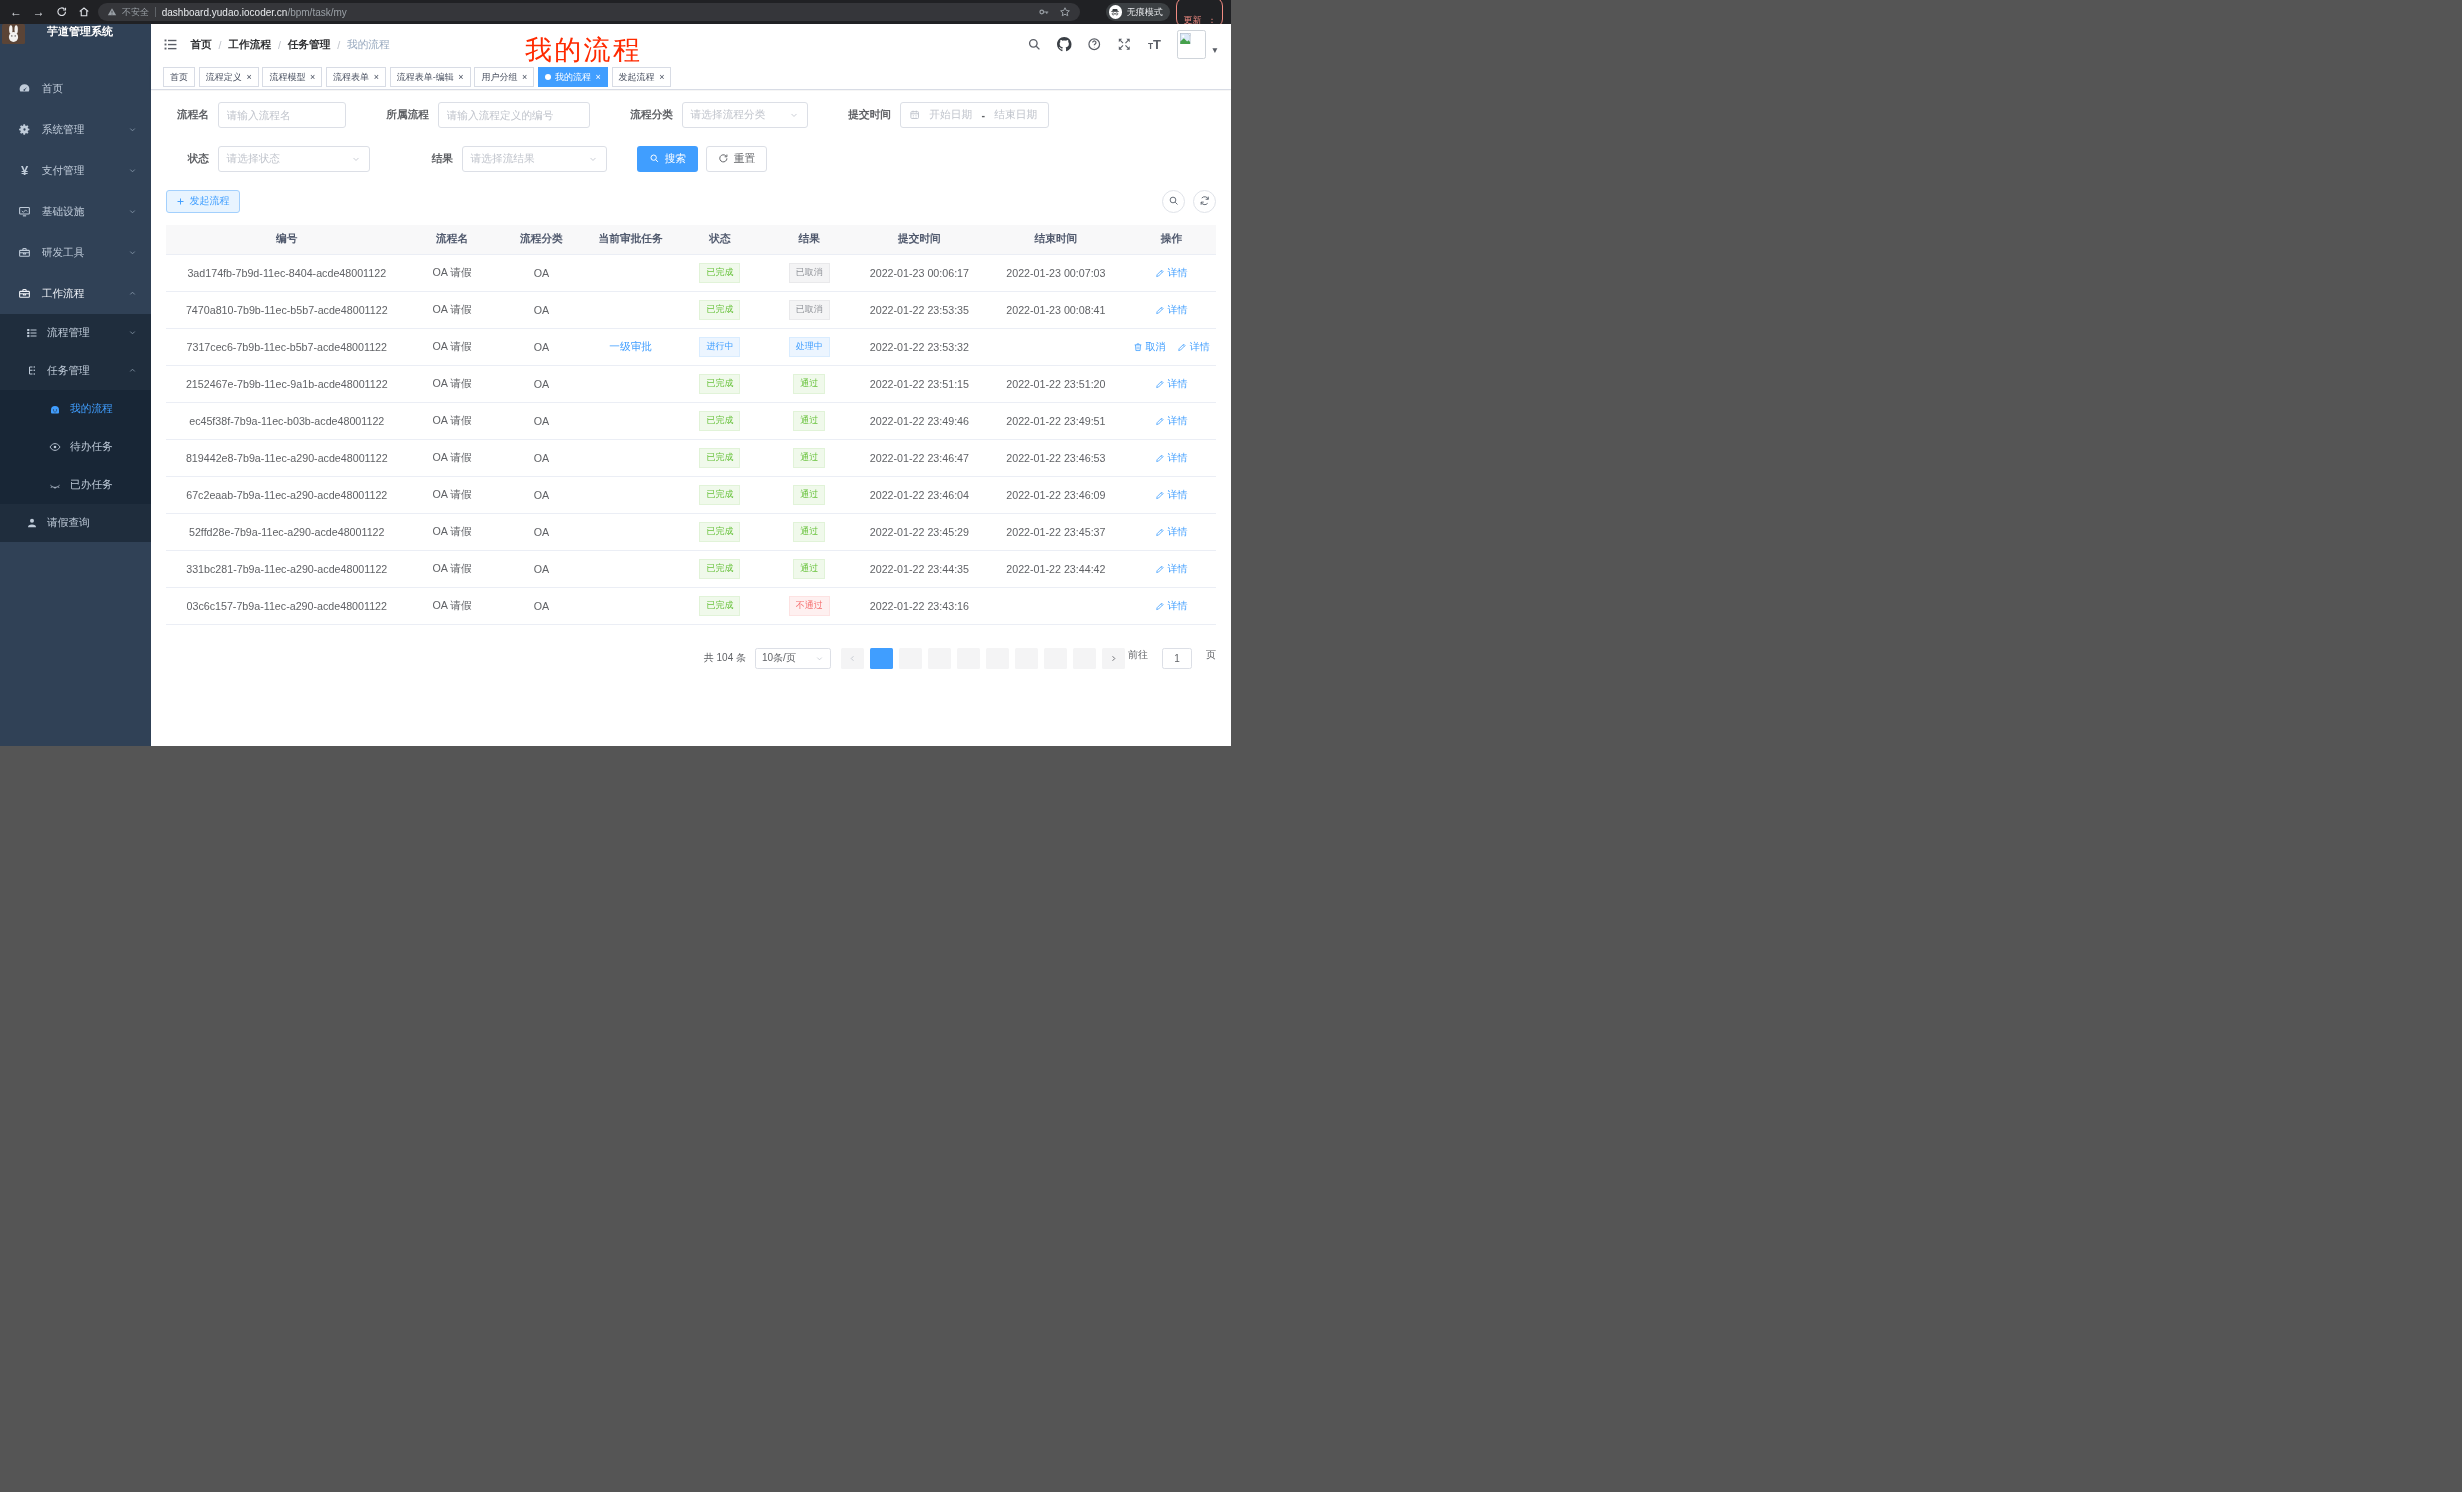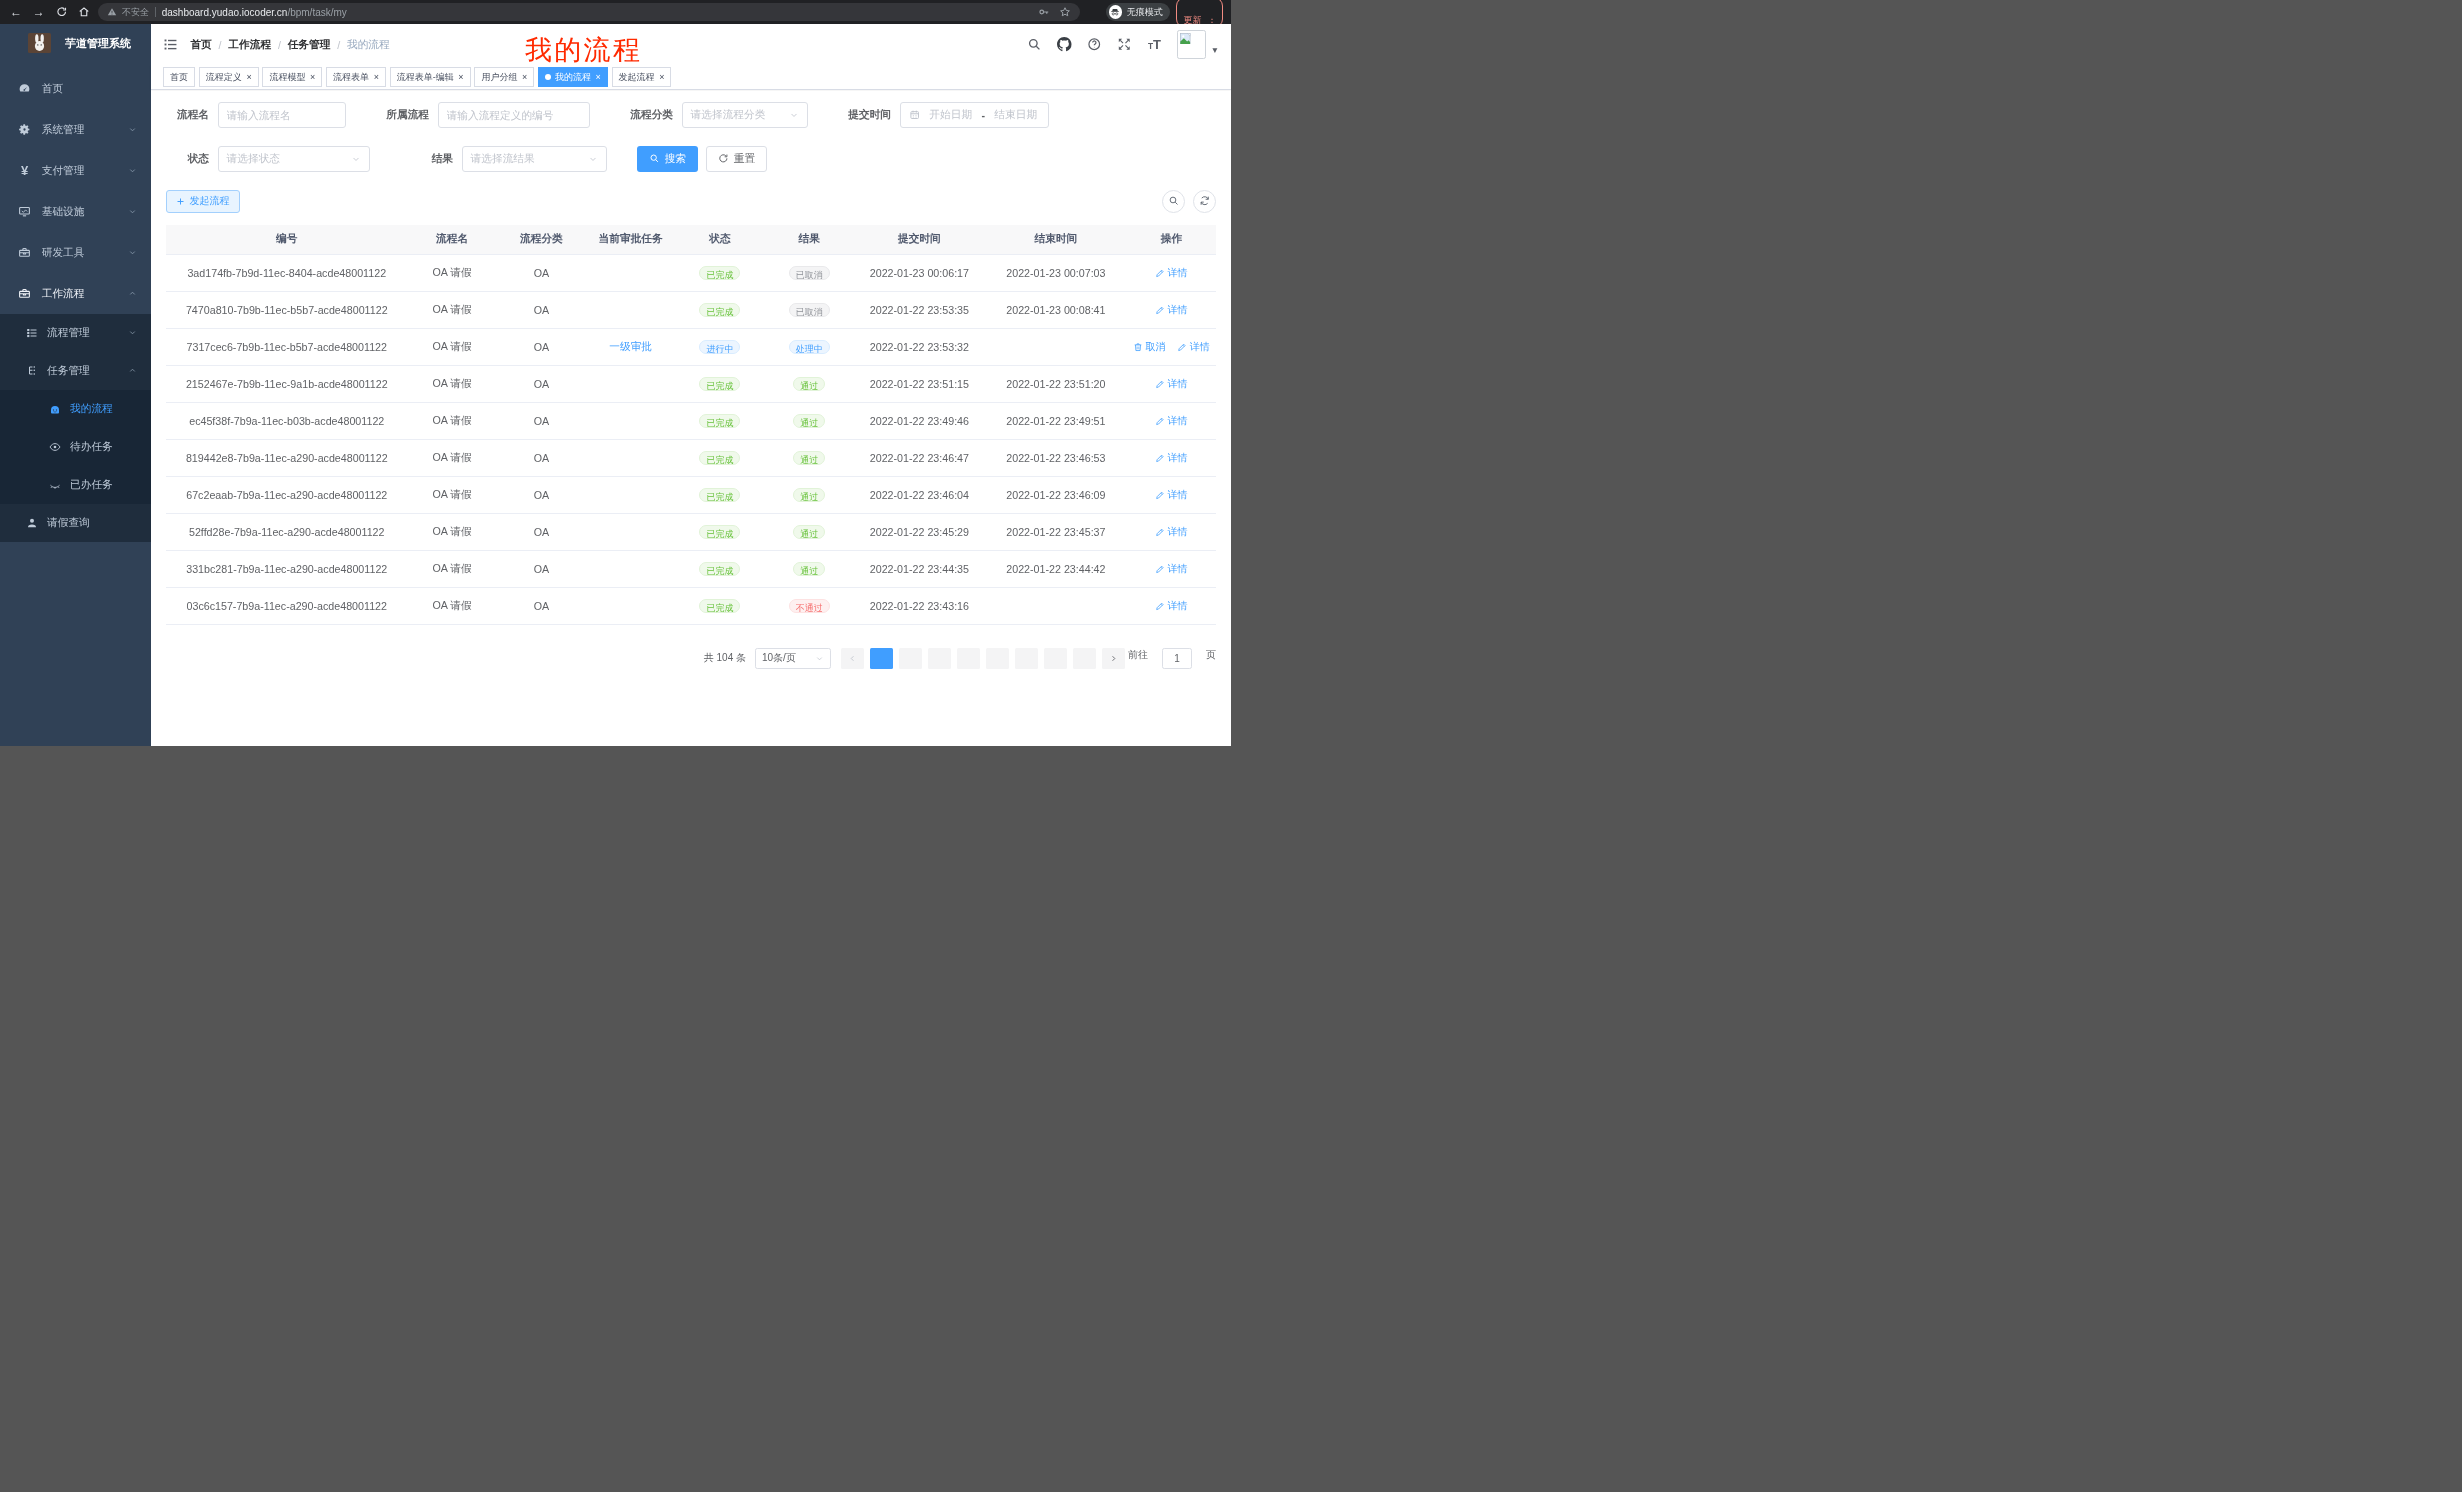--- a/index.html
+++ b/index.html
@@ -19,21 +19,21 @@
   .incog-circ{width:13.7px;height:13.7px;border-radius:50%;background:#fff;display:flex;align-items:center;justify-content:center}
   .update-pill{height:31px;border:1.1px solid #f28b82;border-radius:9px;color:#f28b82;font-size:9px;display:flex;align-items:flex-end;gap:6px;padding:0 6px;flex:0 0 auto;cursor:pointer}
   .vdots{font-size:9px;letter-spacing:0;line-height:7.6px}
 
   
   .app{position:absolute;top:24px;left:0;right:0;bottom:0;display:flex}
   .sidebar{width:151px;background:#304156;color:#bfcbd9;flex:0 0 auto;overflow:hidden}
   .main{flex:1;position:relative;background:#fff}
 
   
-  .logo-row{height:38px;display:flex;align-items:center;gap:14px;padding-left:28px}
+  .logo-row{height:38px;display:flex;gap:22px;padding-left:2px}
   .app-title{color:#fff;font-size:11px;font-weight:700;white-space:nowrap}
   .menu{padding-top:6px}
   .m-item{height:41px;display:flex;align-items:center;padding-left:18px;font-size:10.7px;cursor:pointer;position:relative;white-space:nowrap}
   .m-item .mi{width:13px;height:13px;margin-right:10.7px;flex:0 0 auto;display:flex;align-items:center;justify-content:center}
   .chev{position:absolute;right:13.7px;opacity:.75}
   .m-item.expanded{color:#f0f3f8}
   .submenu{background:#1f2d3d}
   .s-item{height:38px;display:flex;align-items:center;padding-left:26px;font-size:10.7px;cursor:pointer;position:relative;white-space:nowrap}
   .s-item .mi{width:12px;height:12px;margin-right:9px;display:flex;align-items:center;justify-content:center}
   .subsub{background:#182636}
@@ -86,21 +86,21 @@
   .tool-icons{margin-left:auto;display:flex}
   .icon-circle{width:23px;height:23px;border:0.8px solid #e0e3e9;border-radius:50%;display:flex;align-items:center;justify-content:center;color:#5f6671;background:#fff;margin-left:7.6px;cursor:pointer}
 
   
   .table{width:100%;font-size:10.7px;color:#606266}
   .thead{display:flex;align-items:center;height:30px;background:#f8f8f9;font-weight:700;color:#515a6e;border-bottom:0.8px solid #ebeef5}
   .tr{display:flex;align-items:center;height:37px;border-bottom:0.8px solid #ebeef5}
   .td,.th{text-align:center;overflow:hidden;white-space:nowrap}
   .c-id{width:23%}.c-name{width:8.5%}.c-cat{width:8.5%}.c-task{width:8.5%}.c-status{width:8.5%}.c-result{width:8.5%}.c-submit{width:12.5%}.c-end{width:13.5%}.c-action{width:8.5%}
   .task-link{color:#409eff;cursor:pointer}
-  .tag{display:inline-block;height:14px;line-height:16.7px;padding:0 6px;border-radius:9px;font-size:9px;border:0.8px solid transparent}
+  .tag{display:inline-block;height:20px;line-height:16.7px;padding:0 6px;border-radius:0;font-size:9px;border:0.8px solid transparent}
   .tag-success{background:#f0f9eb;border-color:#e1f3d8;color:#67c23a}
   .tag-info{background:#f4f4f5;border-color:#e9e9eb;color:#909399}
   .tag-primary{background:#ecf5ff;border-color:#d9ecff;color:#409eff}
   .tag-danger{background:#fef0f0;border-color:#fde2e2;color:#f56c6c}
   .action-link{color:#409eff;font-size:10px;display:inline-flex;align-items:center;gap:2.3px;cursor:pointer}
   .action-link.cancel{margin-right:9px}
 
   
   .pagi{display:flex;align-items:center;justify-content:flex-end;margin-top:23px;font-size:10px;color:#606266}
   .pagi .total{margin-right:9px}

